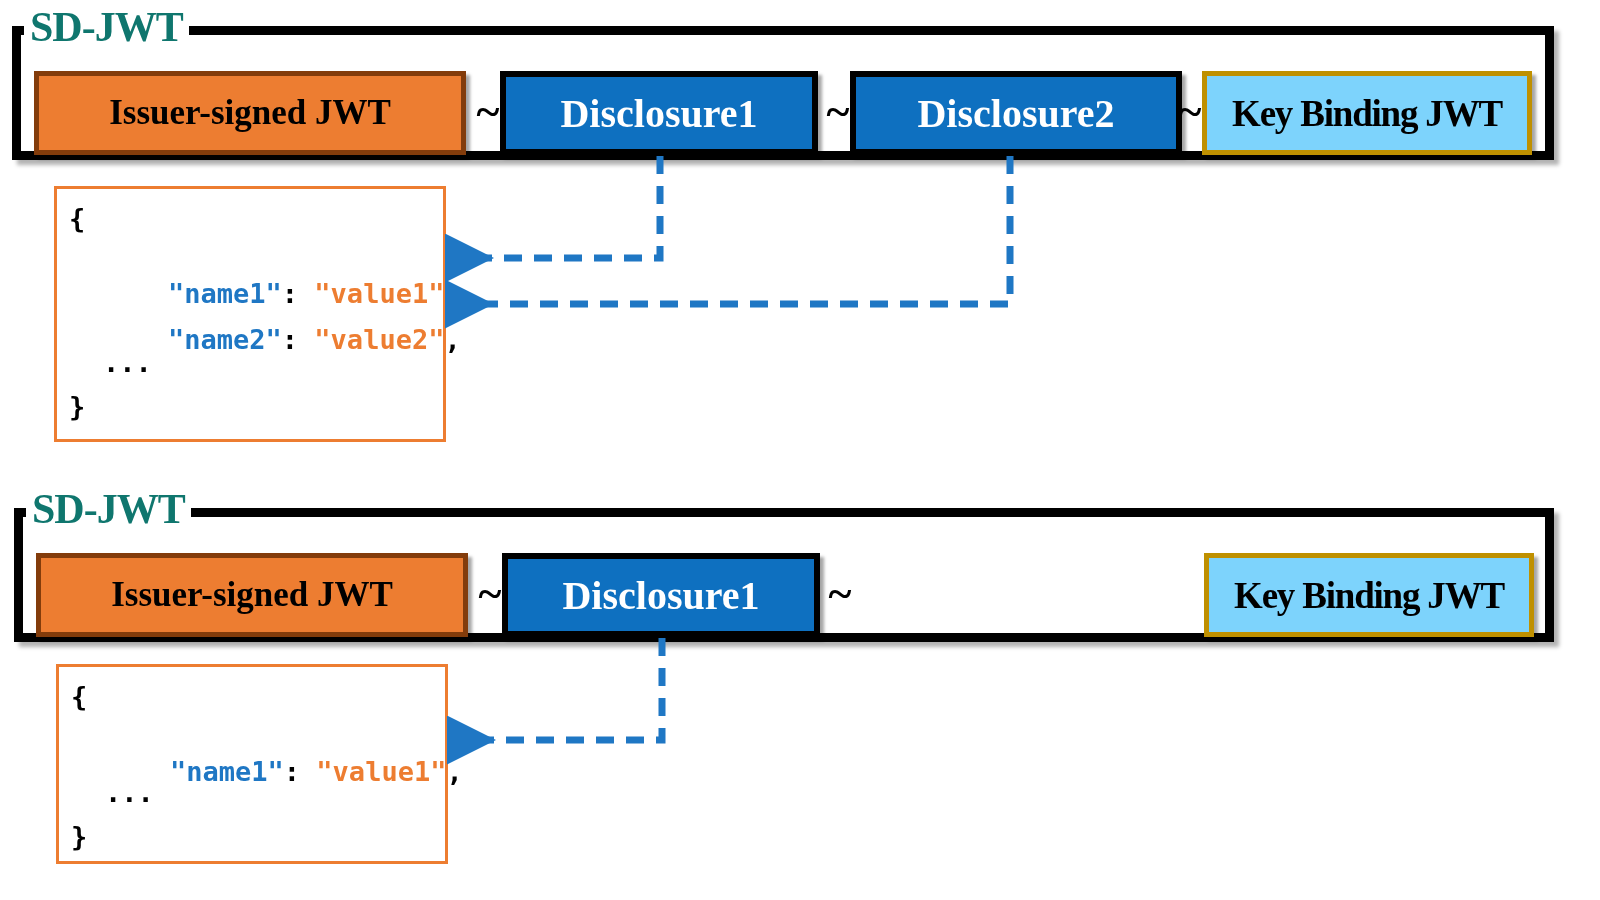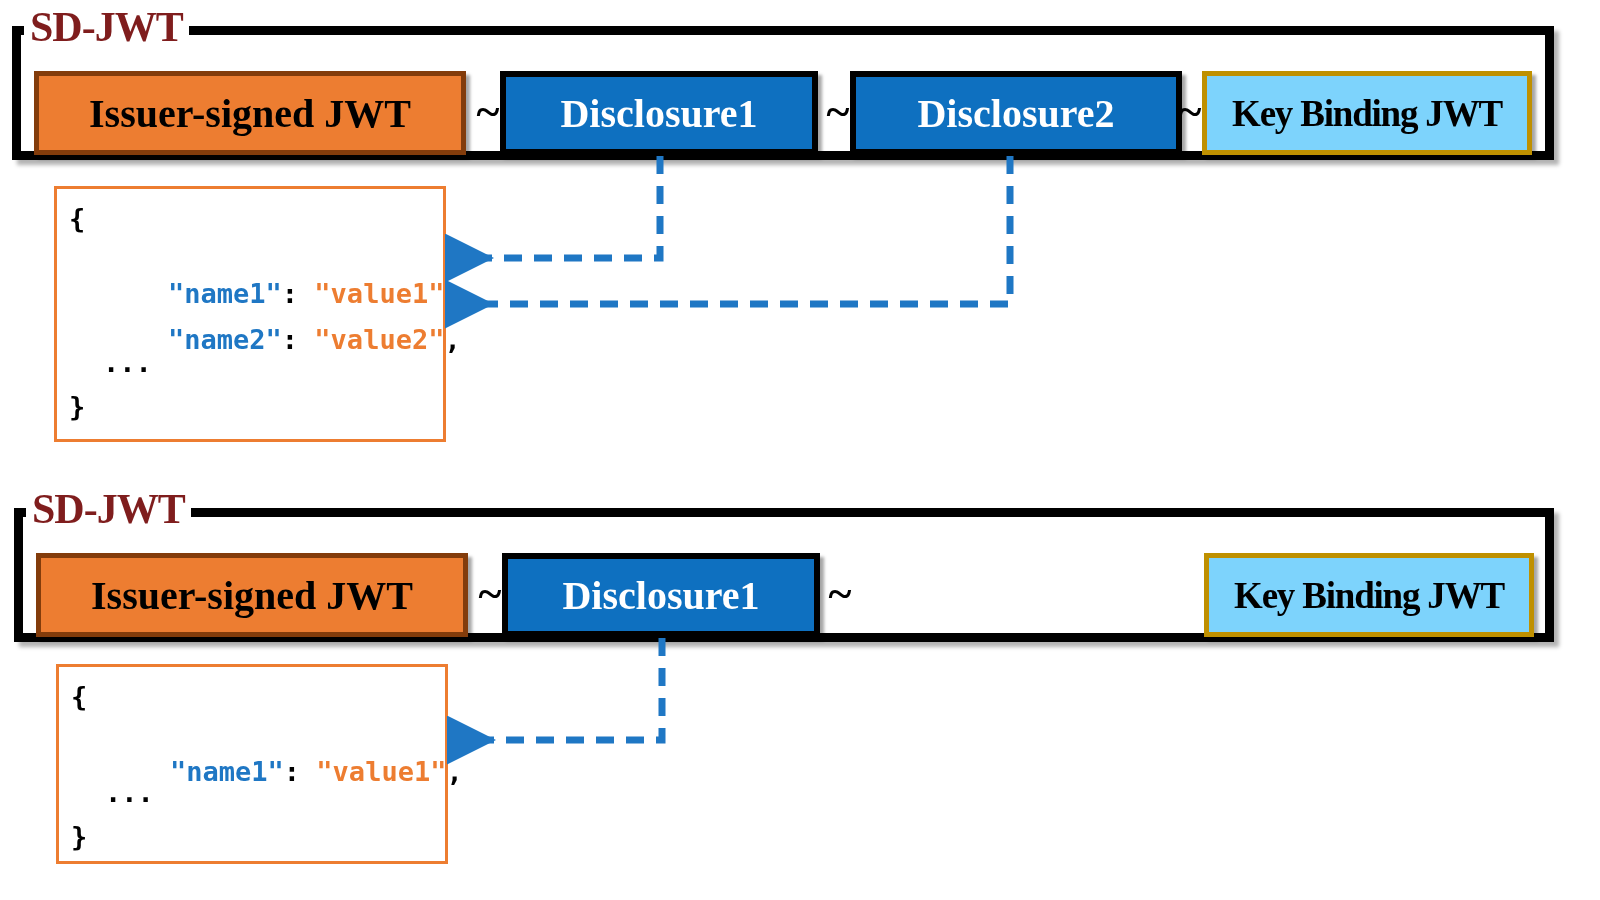--- a/index.html
+++ b/index.html
@@ -23,21 +23,21 @@
     box-sizing: border-box;
     box-shadow: 5px 5px 4px rgba(0,0,0,0.30);
   }
   .frame-label {
     position: absolute;
     background: #ffffff;
     font-family: "Liberation Serif", serif;
     font-weight: bold;
     font-size: 42px;
     line-height: 42px;
-    color: #7f1d1d;
+    color: #0f766e;
     letter-spacing: -1px;
     padding: 0 6px;
     white-space: nowrap;
   }
 
   
   .token {
     position: absolute;
     box-sizing: border-box;
     display: flex;
@@ -45,21 +45,21 @@
     justify-content: center;
     font-family: "Liberation Serif", serif;
     font-weight: bold;
     white-space: nowrap;
     box-shadow: 4px 4px 3px rgba(0,0,0,0.35);
   }
   .token.issuer {
     background: #ED7D31;
     border: 5px solid #833C0B;
     color: #000000;
-    font-size: 40px;
+    font-size: 35px;
   }
   .token.disclosure {
     background: #0E70C0;
     border: 6px solid #000000;
     color: #ffffff;
     font-size: 40px;
   }
   .token.keybinding {
     background: #7dd3fc;
     border: 5px solid #BF9000;

